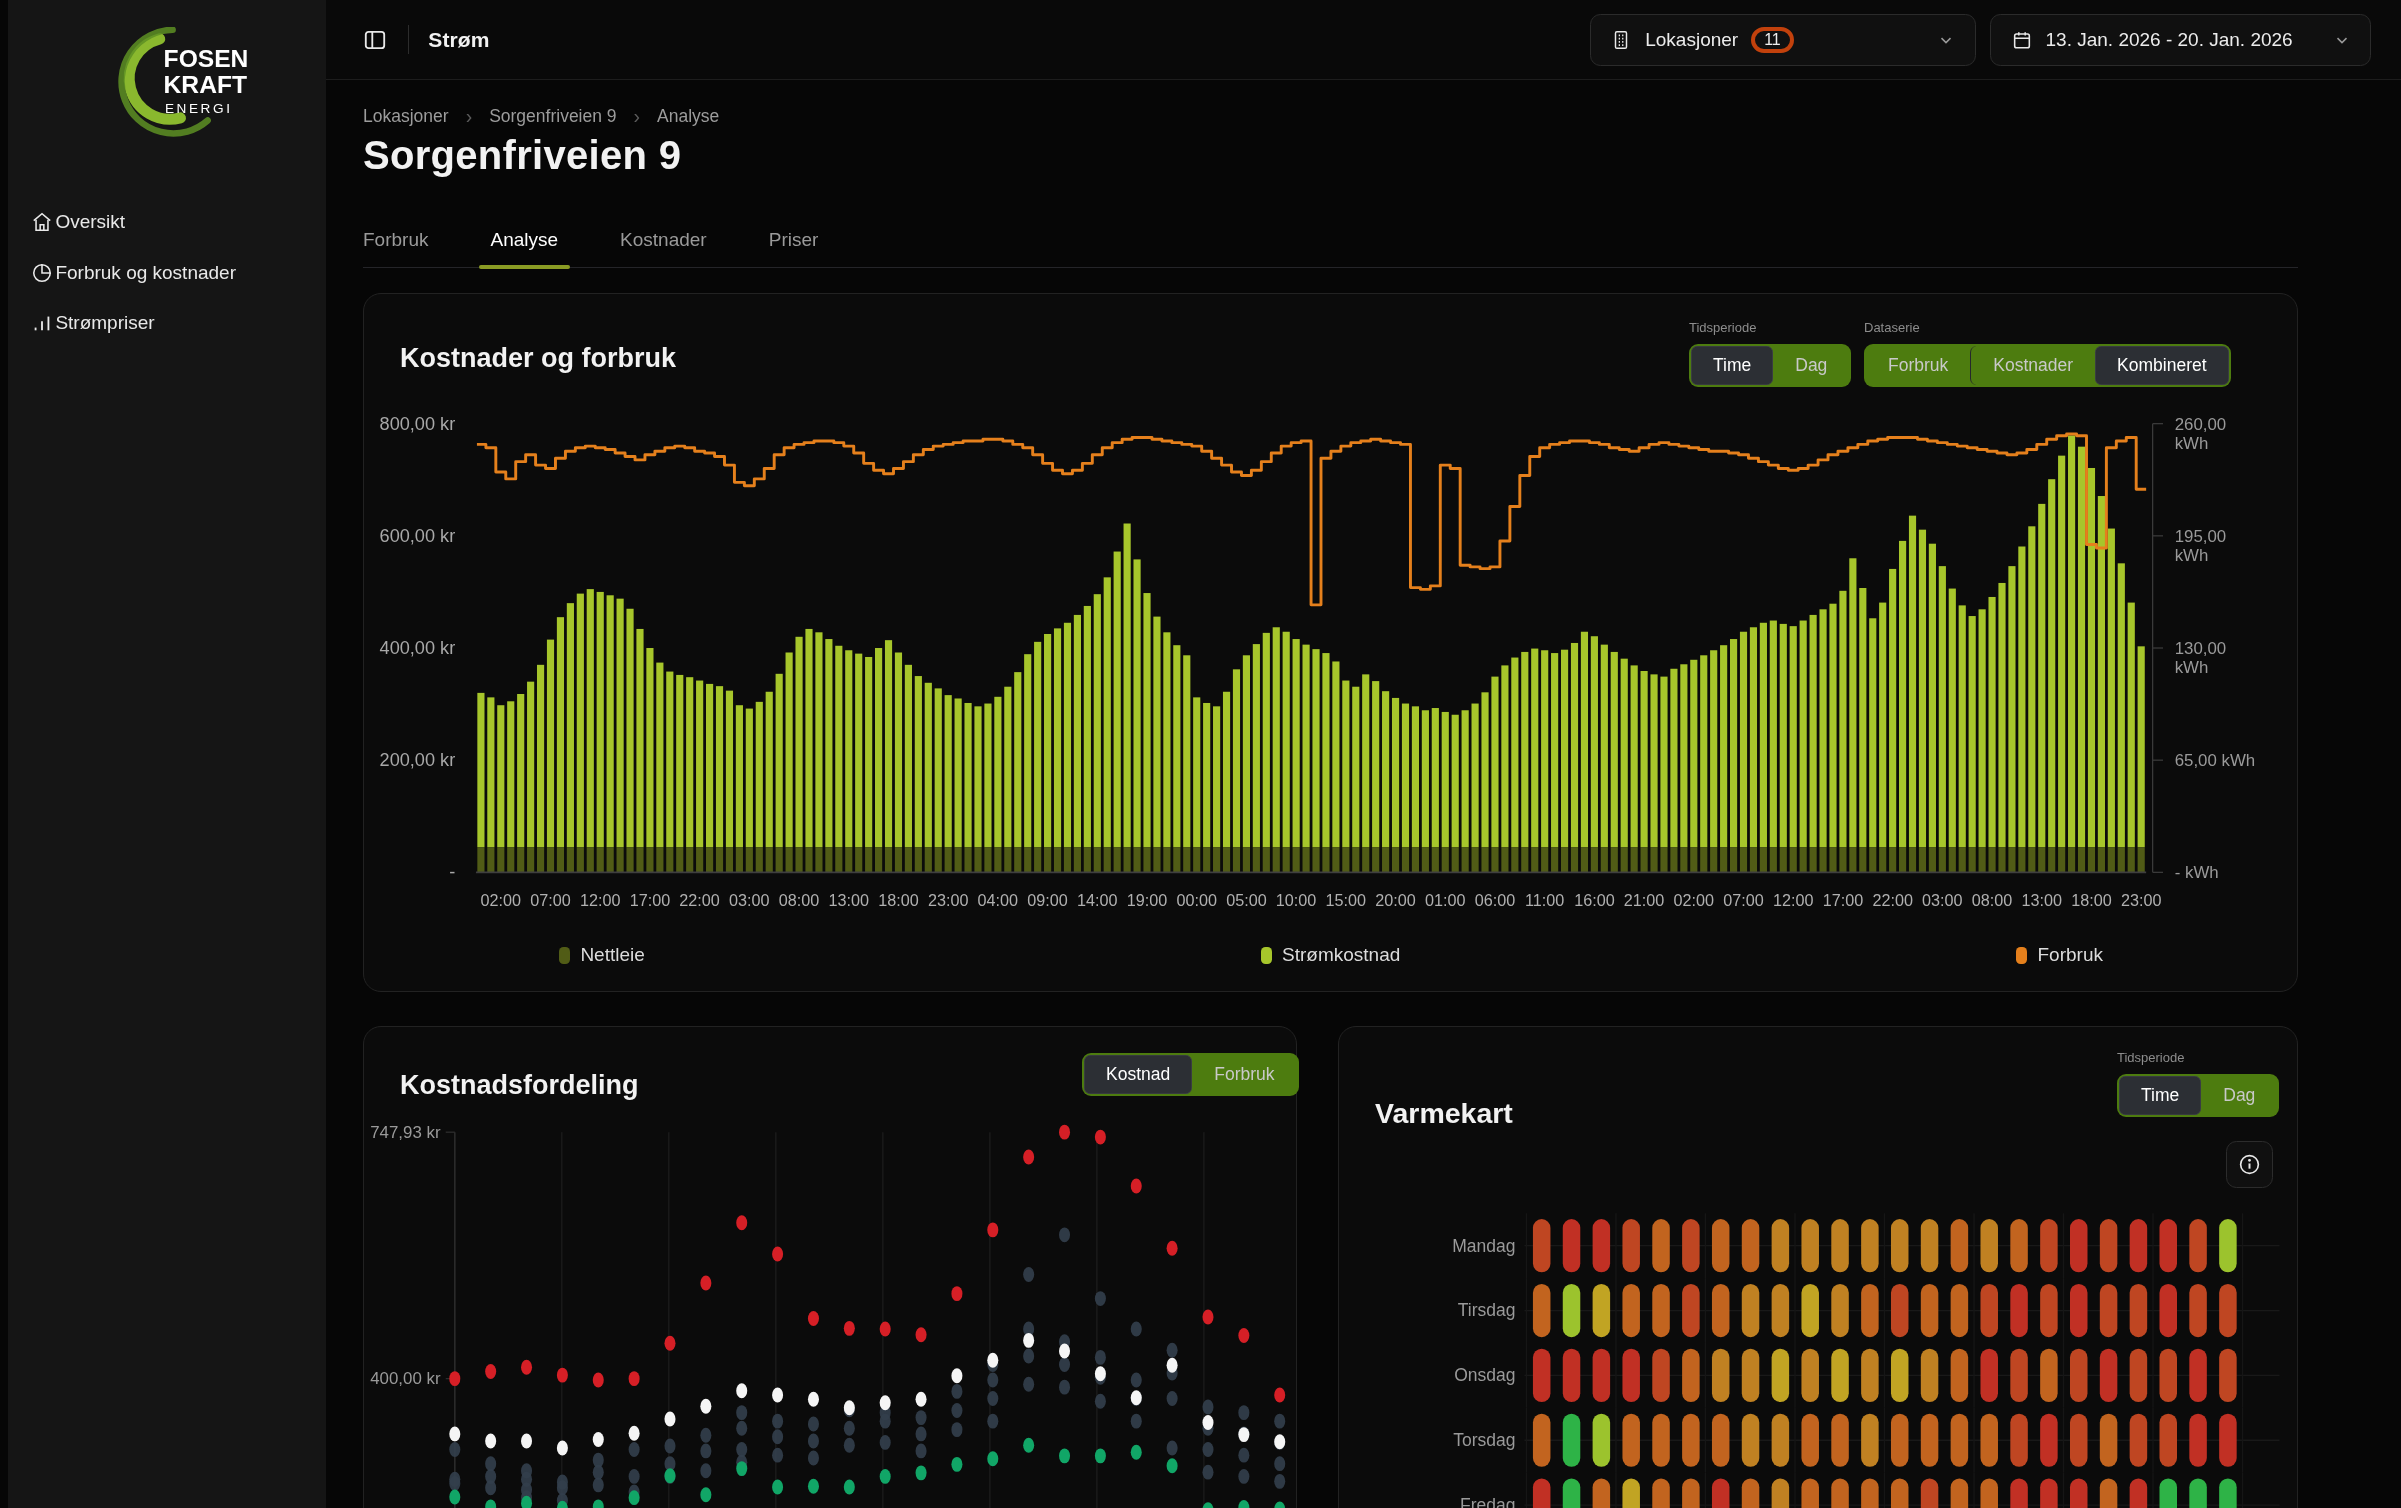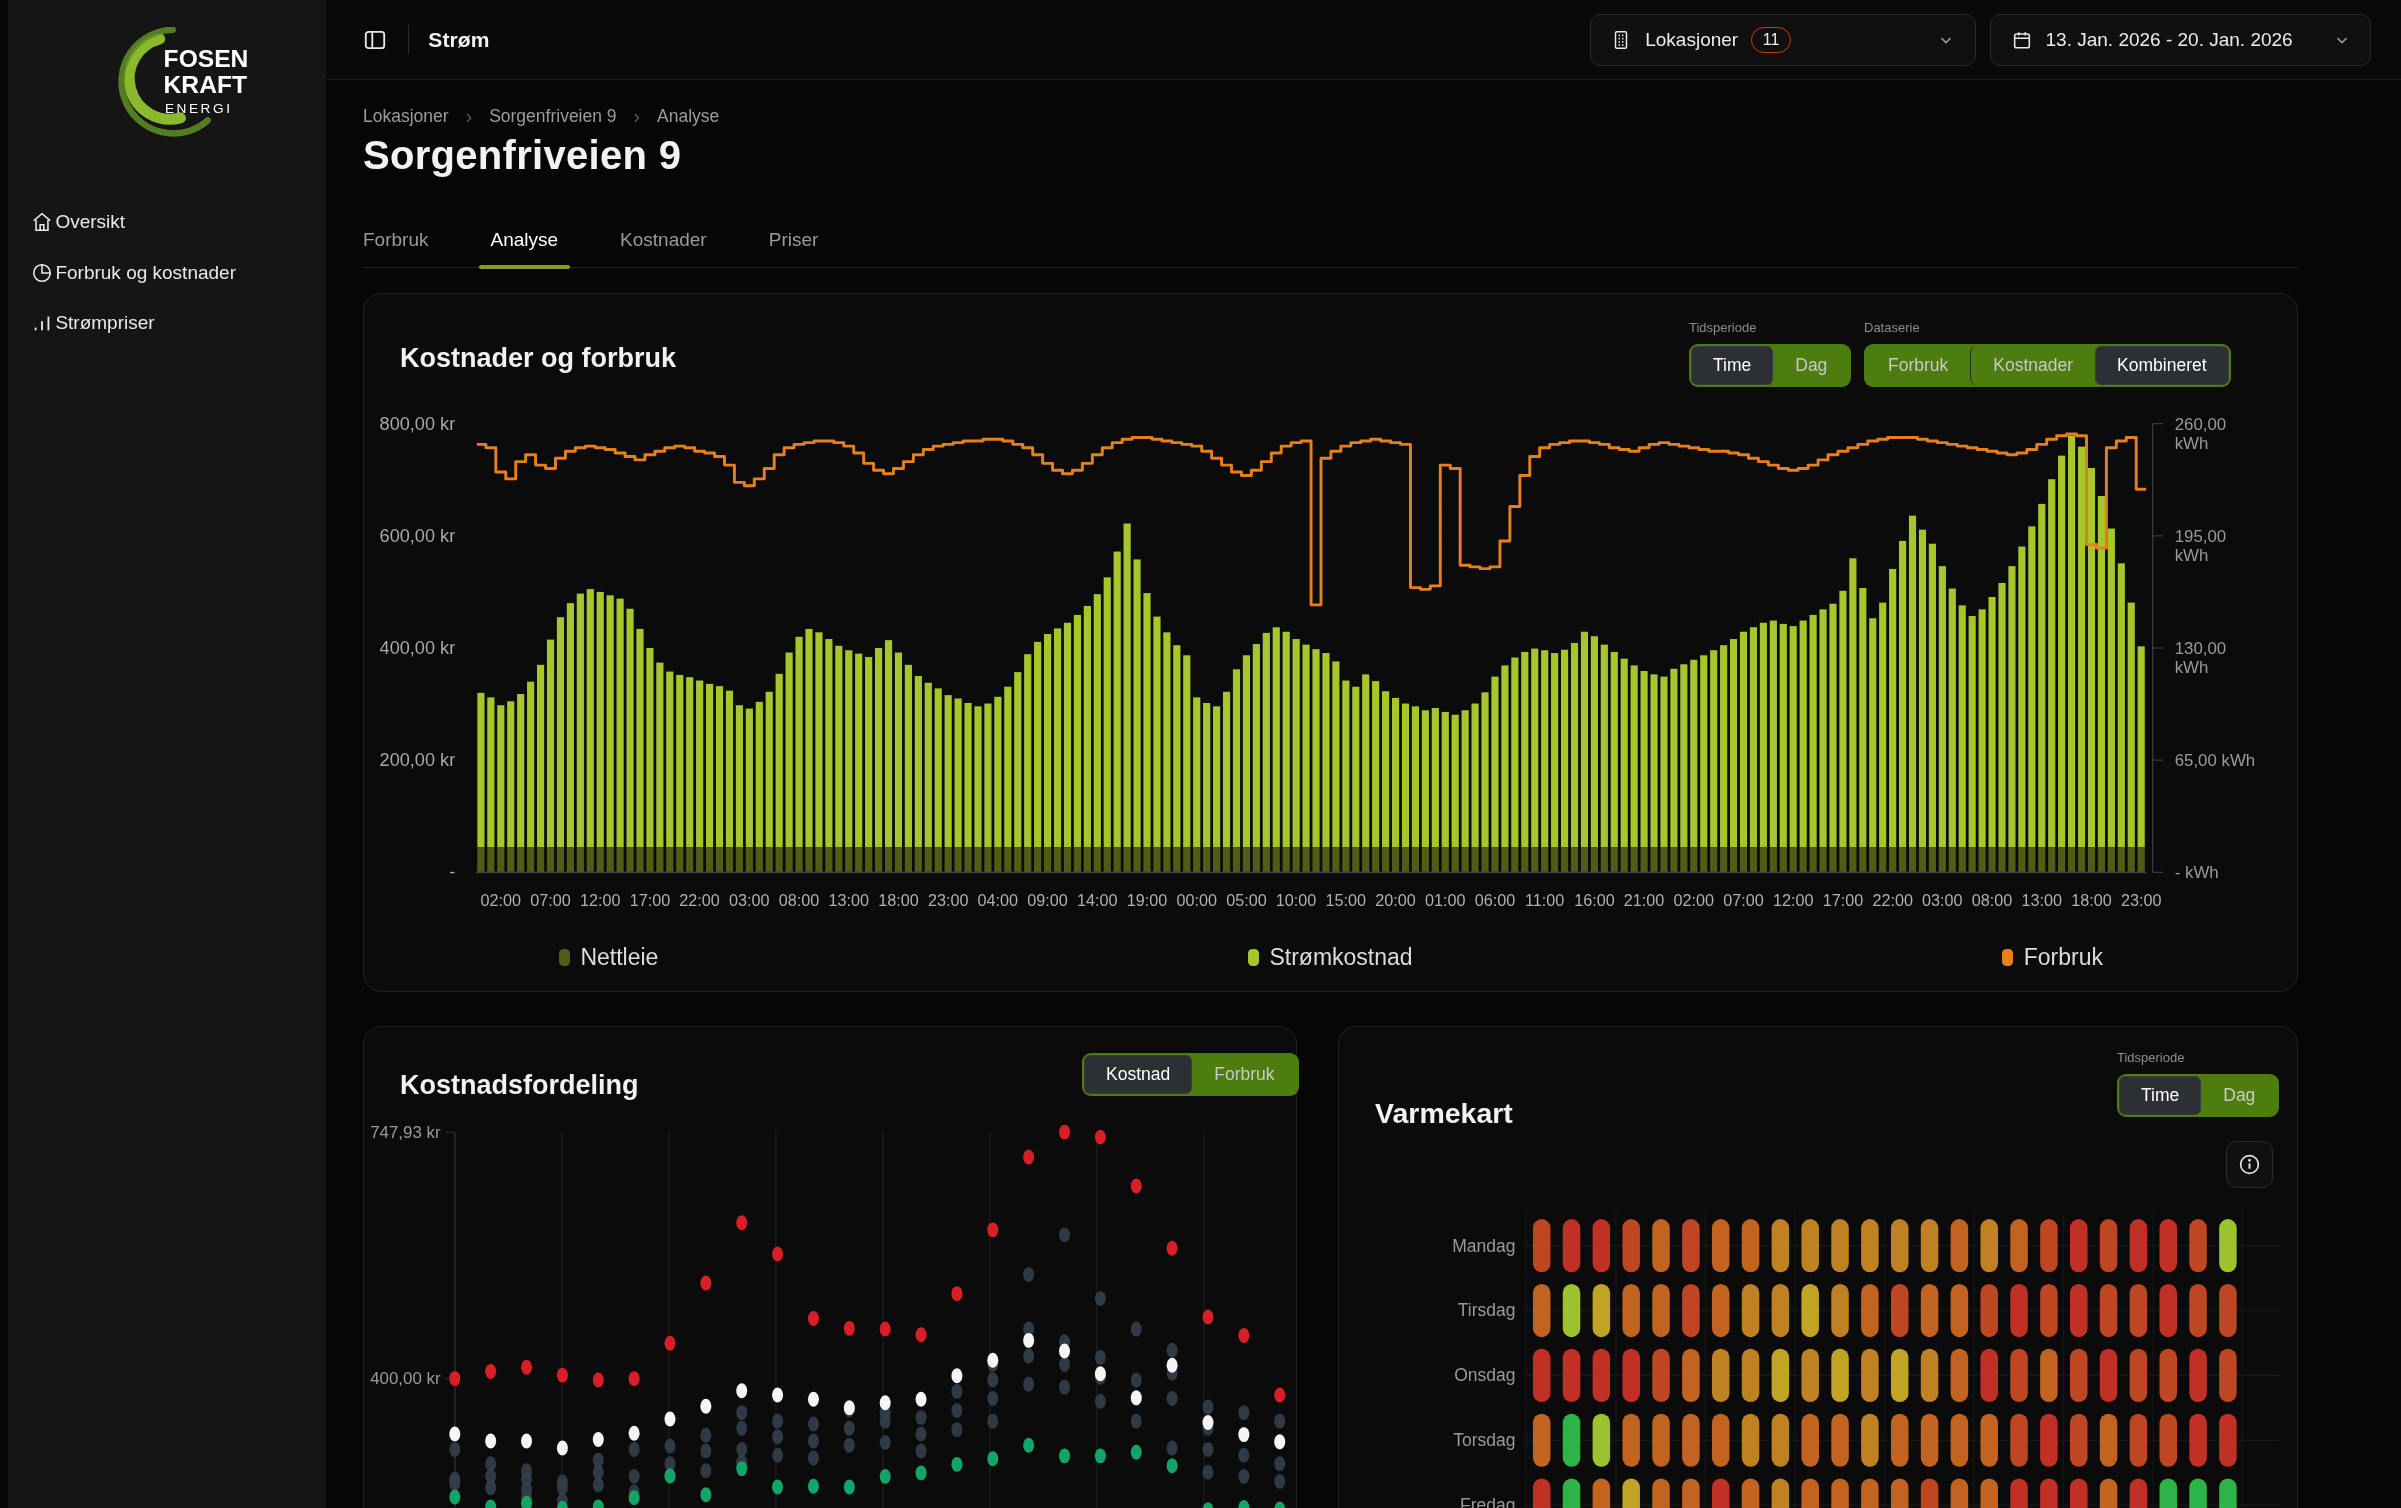--- a/index.html
+++ b/index.html
@@ -23,21 +23,21 @@
   
   .topbar { position:absolute; left:326px; top:0; width:2075px; height:80px; background:#090909;
     border-bottom:0.6px solid #1d1d1d; display:flex; align-items:center; }
   .tb-left { display:flex; align-items:center; gap:19.5px; padding-left:36px; }
   .tb-divider { width:1.3px; height:28.5px; background:#2c2c2c; }
   .tb-title { font-size:21px; font-weight:700; letter-spacing:0.1px; }
   .tb-right { margin-left:auto; display:flex; align-items:center; gap:14.3px; padding-right:30px; }
   .pill-btn { height:52px; border:1px solid #2b2b2b; background:#101010; border-radius:10.4px;
     display:flex; align-items:center; gap:13px; padding:0 19.5px; cursor:pointer; font-size:19px; color:#ececec; }
   .loc-btn { width:386px; } .date-btn { width:381px; }
-  .count-badge { border:1px solid #c2410c; border-radius:13px; min-width:40px; height:26px;
+  .count-badge { border:4px solid #c2410c; border-radius:13px; min-width:40px; height:26px;
     display:flex; align-items:center; justify-content:center; font-size:16px; color:#eee; padding:0 9px; }
   .chev-svg { margin-left:auto; }
 
   
   .content { position:absolute; left:326px; top:80px; width:2075px; height:1428px; background:#060606; }
   .breadcrumb { position:absolute; left:37px; top:25px; display:flex; align-items:center; gap:17px;
     font-size:17.5px; color:#9c9c9c; }
   .breadcrumb .sep { color:#5c5c5c; font-size:19.5px; }
   .breadcrumb .crumb { cursor:pointer; }
   .page-title { position:absolute; left:37px; top:53px; font-size:40px; font-weight:700; letter-spacing:0.3px; }
@@ -67,21 +67,21 @@
   .seg .opt + .opt.divided { border-left:0.6px solid #26282c; }
 
   .combo-ctl-1 { left:1325px; top:26px; }
   .combo-ctl-2 { left:1500px; top:26px; }
   .scatter-ctl { left:710px; top:26px;margin-left:8px; }
   .heat-ctl   { left:778px; top:23.4px; }
   .info-btn { position:absolute; left:887px; top:114px; width:47px; height:47px; border:1px solid #2c2c2c;
     background:#101010; border-radius:10.4px; display:flex; align-items:center; justify-content:center; cursor:pointer; }
 
   .legend { position:absolute; left:195px; top:650px; width:1544px; display:flex; justify-content:space-between; }
-  .legend-item { display:flex; align-items:center; gap:10.4px; font-size:23px; color:#dcdcdc; }
+  .legend-item { display:flex; align-items:center; gap:10.4px; font-size:19px; color:#dcdcdc; }
   .legend-swatch { width:11px; height:17px; border-radius:4.5px; }
 
   svg text { font-family:"Liberation Sans", sans-serif; }
   .axl { fill:#a8a8a8; font-size:28px; }
   .axr { fill:#9a9a9a; font-size:26px; }
   .axx { fill:#b0b0b0; font-size:25px; }
   .hm-label { fill:#9a9a9a; font-size:27px; }
 </style>
 </head>
 <body>

